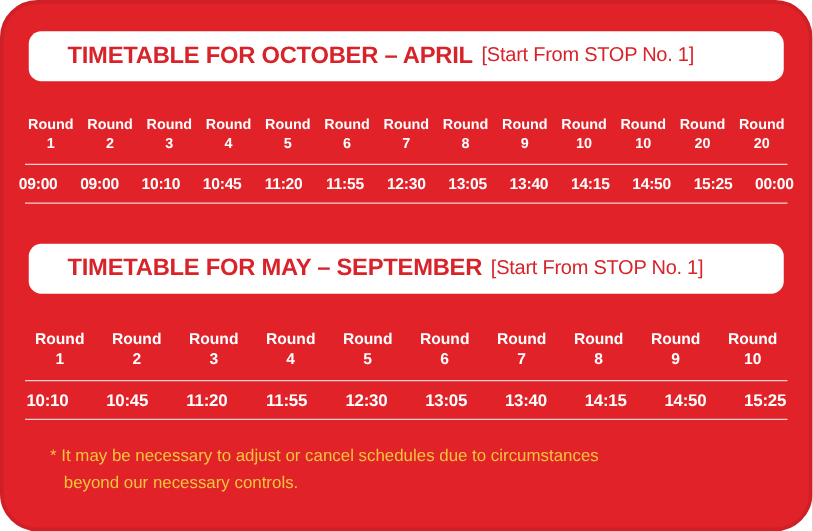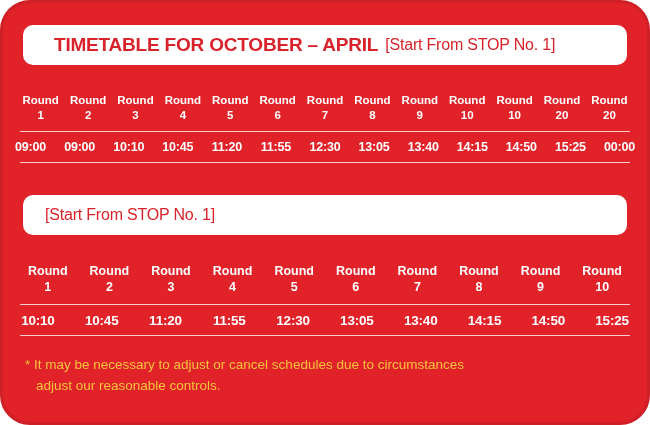--- a/index.html
+++ b/index.html
@@ -106,21 +106,21 @@
     letter-spacing: -0.2px;
   }
   .times-13 { height: 30px; }
   .times-13 .time-cell { font-size: 12.5px; }
   .times-10 { height: 30px; }
   .times-10 .time-cell { font-size: 13.5px; }
 
   
   .footnote {
     position: absolute;
-    left: 22px;
+    left: 37px;
     top: 352px;
     width: 600px;
     color: #f3c43c;
     font-size: 13.5px;
     line-height: 1.55;
   }
   .footnote-line { display: block; }
   .footnote-line-2 { padding-left: 11px; }
 </style>
 </head>
@@ -207,20 +207,21 @@
       <div class="time-cell">15:25</div>
       <div class="time-cell">00:00</div>
     </div>
 
     <div class="rule rule-bottom"></div>
   </div>
 
   <div class="section section-2">
 
     <div class="title-bar">
+      <span class="title-main">TIMETABLE FOR MAY – SEPTEMBER</span>
       <span class="title-sub">[Start From STOP No. 1]</span>
     </div>
 
     <div class="rounds-row rounds-10">
       <div class="round-cell">
         <span class="round-word">Round</span>
         <span class="round-num">1</span>
       </div>
       <div class="round-cell">
         <span class="round-word">Round</span>
@@ -273,16 +274,16 @@
       <div class="time-cell">14:15</div>
       <div class="time-cell">14:50</div>
       <div class="time-cell">15:25</div>
     </div>
 
     <div class="rule rule-bottom"></div>
   </div>
 
   <div class="footnote">
     <span class="footnote-line footnote-line-1">* It may be necessary to adjust or cancel schedules due to circumstances</span>
-    <span class="footnote-line footnote-line-2">adjust our reasonable controls.</span>
+    <span class="footnote-line footnote-line-2">beyond our necessary controls.</span>
   </div>
 
 </div>
 
 </body></html>

